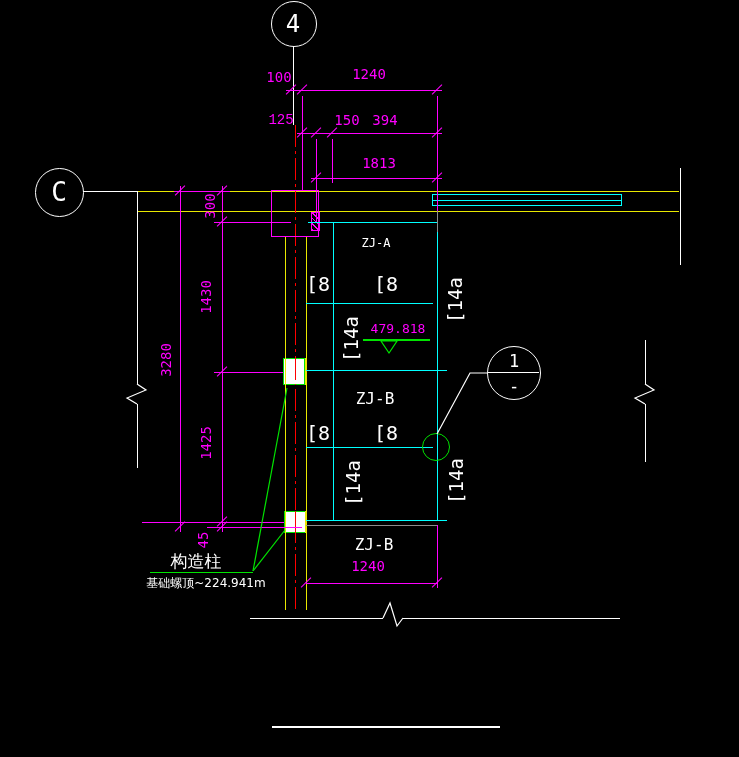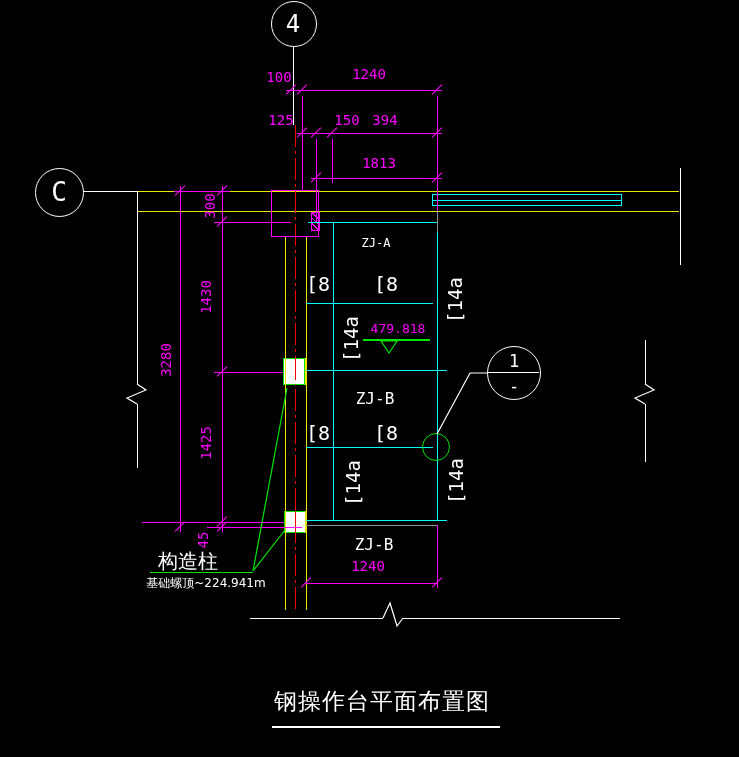--- a/index.html
+++ b/index.html
@@ -83,21 +83,21 @@
   <div class="tick" style="left:295px;top:89px;"></div>
   <div class="tick" style="left:430px;top:89px;"></div>
   <div class="tick" style="left:295px;top:132px;"></div>
   <div class="tick" style="left:309px;top:132px;"></div>
   <div class="tick" style="left:325px;top:132px;"></div>
   <div class="tick" style="left:430px;top:132px;"></div>
   <div class="tick" style="left:309px;top:177px;"></div>
   <div class="tick" style="left:430px;top:177px;"></div>
   <div class="txt dimtxt" style="left:279px;top:77px;">100</div>
   <div class="txt dimtxt" style="left:369px;top:74px;">1240</div>
-  <div class="txt dimtxt" style="left:281px;top:120px;">125</div>
+  <div class="txt dimtxt" style="left:281px;top:120px;font-family:Liberation Mono, monospace;">125</div>
   <div class="txt dimtxt" style="left:347px;top:120px;text-align:right;">150</div>
   <div class="txt dimtxt" style="left:385px;top:120px;">394</div>
   <div class="txt dimtxt" style="left:379px;top:163px;">1813</div>
 
   <div class="abs v mg" style="left:180px;top:186px;height:346px;"></div>
   <div class="abs v mg" style="left:222px;top:186px;height:346px;"></div>
   <div class="abs h mg" style="left:174px;top:191px;width:56px;"></div>
   <div class="abs h mg" style="left:214px;top:222px;width:77px;"></div>
   <div class="abs h mg" style="left:214px;top:372px;width:77px;"></div>
   <div class="abs h mg" style="left:142px;top:522px;width:149px;"></div>
@@ -141,34 +141,33 @@
   <div class="abs v yl" style="left:285px;top:358px;height:27px;"></div>
   <div class="abs v yl" style="left:305px;top:358px;height:27px;"></div>
   <div class="abs v rd" style="left:295px;top:358px;height:27px;"></div>
   <div class="abs v yl" style="left:285px;top:511px;height:22px;"></div>
   <div class="abs v yl" style="left:305px;top:511px;height:22px;"></div>
   <div class="abs v rd" style="left:295px;top:511px;height:22px;"></div>
   <div class="abs h mg" style="left:284px;top:527px;width:18px;"></div>
 
   <div class="abs gr" style="left:150px;top:572px;width:103px;height:1px;"></div>
   <div class="abs" style="left:422px;top:433px;width:26px;height:26px;border:1.5px solid #00e400;border-radius:50%;"></div>
-  <div class="txt whtxt cjk" style="left:188px;top:561px;font-size:20px;">构造柱</div>
+  <div class="txt whtxt cjk" style="left:196px;top:561px;font-size:17px;">构造柱</div>
   <div class="txt whtxt cjk" style="left:206px;top:583px;font-size:12px;">基础螺顶~224.941m</div>
 
   <div class="circle" style="left:487px;top:346px;width:52px;height:52px;"></div>
   <div class="abs h wh" style="left:488px;top:372px;width:51px;"></div>
   <div class="txt whtxt" style="left:514px;top:361px;font-size:17px;">1</div>
   <div class="txt whtxt" style="left:514px;top:386px;font-size:17px;">-</div>
 
   <svg class="overlay" width="739" height="757" viewBox="0 0 739 757">
     <polyline points="137,384 146,390 127,398 137,404" fill="none" stroke="#fff" stroke-width="1.2"></polyline>
     <polyline points="645,384 654,390 635,398 645,404" fill="none" stroke="#fff" stroke-width="1.2"></polyline>
     <polyline points="383,618 390,603 397,626 403,618" fill="none" stroke="#fff" stroke-width="1.2"></polyline>
     <polyline points="487,373 470,373 437,434" fill="none" stroke="#fff" stroke-width="1.2"></polyline>
     <polygon points="381,341 397,341 389,353" fill="none" stroke="#00e400" stroke-width="1.2"></polygon>
     <line x1="287" y1="388" x2="253" y2="571" stroke="#00e400" stroke-width="1.2"></line>
     <line x1="285" y1="530" x2="253" y2="571" stroke="#00e400" stroke-width="1.2"></line>
   </svg>
 
-  <div class="txt whtxt cjk" style="left:382px;top:701px;font-size:23px;letter-spacing:1px;">钢操作台平面布置图</div>
   <div class="abs wh" style="left:272px;top:726px;width:228px;height:2px;"></div>
 
 </div>
 
 </body></html>

